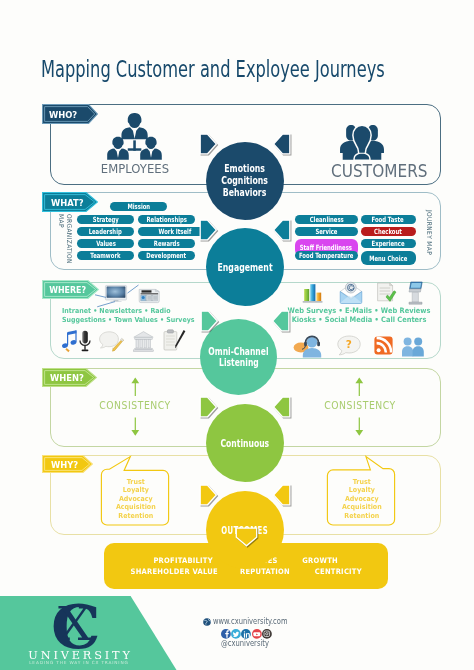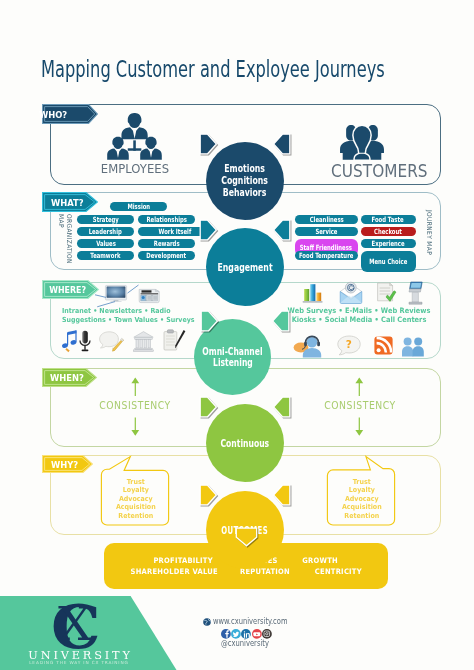--- a/index.html
+++ b/index.html
@@ -35,21 +35,21 @@
 <body>
 
 <div id="page">
   <div class="title">Mapping Customer and Exployee Journeys</div>
 
   <div class="card" style="top:104px;height:81px;border-color:#4b6e82;"></div>
   <svg style="position:absolute;left:41.5px;top:104.2px;" width="56" height="20" viewBox="0 0 56 20">
      <path d="M0.55 0.55 H46.6 L55.4 10 L46.6 19.45 H0.55 Z" fill="#1b4a6b" stroke="#6d9cba" stroke-width="1.1"></path>
      <path d="M2.6 2.6 H45.6 L52.7 10 L45.6 17.4 H2.6 Z" fill="none" stroke="#77a6c2" stroke-width="0.8"></path>
   </svg>
-  <div class="tagtxt" style="left:39px;top:110.2px;">WHO?</div>
+  <div class="tagtxt" style="left:49px;top:110.2px;">WHO?</div>
 
   <svg style="position:absolute;left:108.2px;top:112.5px;" width="54" height="49" viewBox="0 0 53 48">
     <g fill="#1b4a6b">
       <path d="M19.4 6.3 c0-3.5 2.8-6.3 6.2-6.3 h1.0 c3.4 0 6.2 2.8 6.2 6.3 v1.7 c0 1.0 -0.6 1.7 -1.3 2.2 c-0.6 2.4 -2.5 4.4 -5.4 4.4 c-2.9 0 -4.8 -2.0 -5.4 -4.4 c-0.7 -0.5 -1.3 -1.2 -1.3 -2.2 Z"></path>
       <path d="M21.6 14.0 L24.5 17.4 L26.1 25.2 L27.7 17.4 L30.6 14.0 C37.6 14.8 39.0 18.3 39.0 22.5 V25.7 H13.2 V22.5 C13.2 18.3 14.6 14.8 21.6 14.0 Z"></path>
       <rect x="24.8" y="26.8" width="2.5" height="10.2"></rect>
       <rect x="19.4" y="34.6" width="13.3" height="2.4"></rect>
       <path d="M4.3 28.4 c0-2.9 2.3-5.2 5.1-5.2 h0.8 c2.8 0 5.1 2.3 5.1 5.2 v1.4 c0 0.8 -0.5 1.4 -1.1 1.8 c-0.5 2.0 -2.0 3.6 -4.4 3.6 c-2.4 0 -3.9 -1.6 -4.4 -3.6 c-0.6 -0.4 -1.1 -1.0 -1.1 -1.8 Z"></path>
       <path d="M6.1 34.7 L8.5 37.5 L9.8 43.9 L11.1 37.5 L13.5 34.7 C19.3 35.4 20.4 38.2 20.4 41.7 V45.9 H-0.8 V41.7 C-0.8 38.2 0.3 35.4 6.1 34.7 Z"></path>
       <path d="M36.7 28.4 c0-2.9 2.3-5.2 5.1-5.2 h0.8 c2.8 0 5.1 2.3 5.1 5.2 v1.4 c0 0.8 -0.5 1.4 -1.1 1.8 c-0.5 2.0 -2.0 3.6 -4.4 3.6 c-2.4 0 -3.9 -1.6 -4.4 -3.6 c-0.6 -0.4 -1.1 -1.0 -1.1 -1.8 Z"></path>
@@ -142,21 +142,21 @@
       </div>
       <div class="pill" style="left: 295px; width: 62.6px; top: 239.2px; height: 17px; background: #d946ef;">
         <span>Staff Friendliness</span>
       </div>
       <div class="pill" style="left: 360.5px; width: 55px; top: 239.2px; height: 9px; background: rgb(12, 126, 153);">
         <span>Experience</span>
       </div>
       <div class="pill" style="left: 295px; width: 62.6px; top: 251.15px; height: 9px; background: rgb(12, 126, 153);">
         <span>Food Temperature</span>
       </div>
-      <div class="pill" style="left: 360.5px; width: 55px; top: 251.15px; height: 21px; background: rgb(12, 126, 153);">
+      <div class="pill" style="left: 360.5px; width: 55px; top: 251.15px; height: 14px; background: rgb(12, 126, 153);">
         <span>Menu Choice</span>
       </div>
     </div>
 
   <svg class="arrowsh" style="position:absolute;left:199px;top:219px;z-index:6;" width="20" height="22" viewBox="0 0 20 22">
     <path d="M1.2 1.2 H8.6 L17.4 11 L8.6 20.8 H1.2 Z" fill="#0c7e99" stroke="#ffffff" stroke-width="1.3"></path>
   </svg>
   <svg class="arrowsh" style="position:absolute;left:271px;top:219px;z-index:6;" width="20" height="22" viewBox="0 0 20 22">
     <path d="M18.8 1.2 H11.4 L2.6 11 L11.4 20.8 H18.8 Z" fill="#0c7e99" stroke="#ffffff" stroke-width="1.3"></path>
   </svg>
@@ -181,21 +181,21 @@
      <div>Web Surveys • E-Mails • Web Reviews</div>
      <div>Kiosks • Social Media • Call Centers</div>
   </div>
 
   <svg class="arrowsh" style="position:absolute;left:200px;top:310px;z-index:6;" width="20" height="22" viewBox="0 0 20 22">
     <path d="M1.2 1.2 H8.6 L17.4 11 L8.6 20.8 H1.2 Z" fill="#55c79c" stroke="#ffffff" stroke-width="1.3"></path>
   </svg>
   <svg class="arrowsh" style="position:absolute;left:270px;top:310px;z-index:6;" width="20" height="22" viewBox="0 0 20 22">
     <path d="M18.8 1.2 H11.4 L2.6 11 L11.4 20.8 H18.8 Z" fill="#55c79c" stroke="#ffffff" stroke-width="1.3"></path>
   </svg>
-  <div class="circ" style="left:194px;top:283px;width:77px;height:76px;background:#55c79c;font-size:11.05px;line-height:11.4px;font-family:'DejaVu Sans Condensed','DejaVu Sans',sans-serif;">
+  <div class="circ" style="left:200px;top:283px;width:77px;height:76px;background:#55c79c;font-size:11.05px;line-height:11.4px;font-family:'DejaVu Sans Condensed','DejaVu Sans',sans-serif;">
      <span>Omni-Channel</span>
      <span>Listening</span>
   </div>
 
   <svg style="position:absolute;left:105px;top:285px;" width="22" height="17" viewBox="0 0 22 17">
     <defs>
         <radialGradient id="scr" cx="0.45" cy="0.45" r="0.75">
       <stop offset="0" stop-color="#9fc0da"></stop>
           <stop offset="0.55" stop-color="#5b83a8"></stop>
           <stop offset="1" stop-color="#24405e"></stop>

